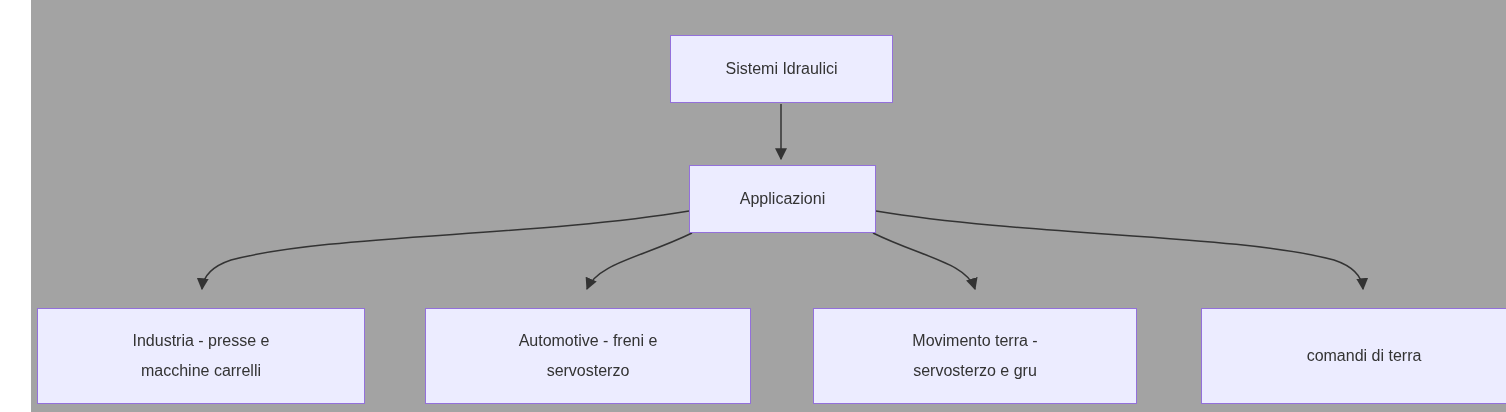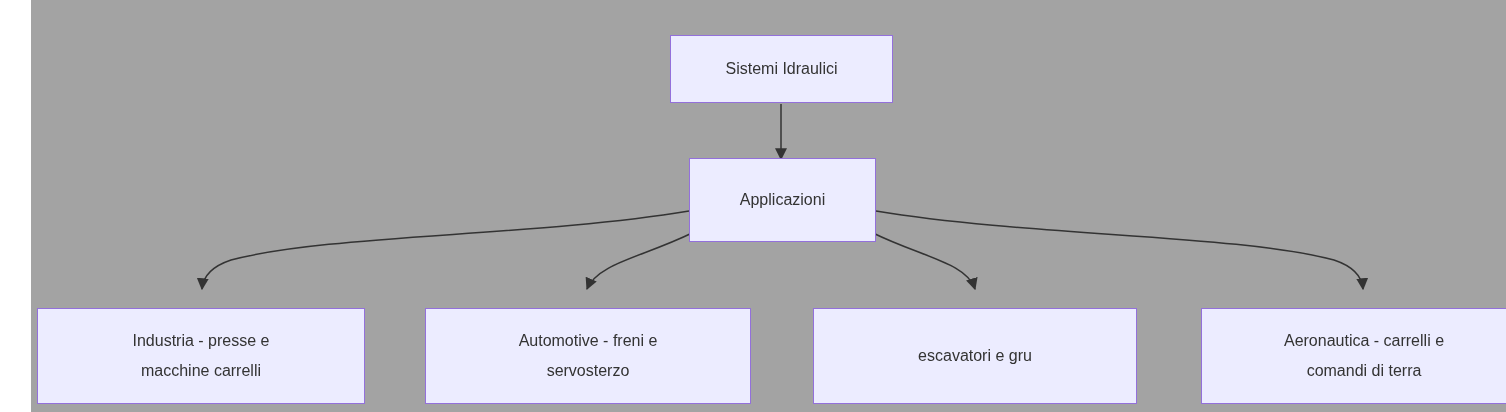--- a/index.html
+++ b/index.html
@@ -30,21 +30,21 @@
     color: var(--text-color, #333333);
     display: flex;
     flex-direction: column;
     align-items: center;
     justify-content: center;
     text-align: center;
     font-size: 16px;
     line-height: 30px;
   }
   .node-root   { left: 639px; top: 35px;  width: 223px; height: 68px; }
-  .node-middle { left: 658px; top: 158px; width: 187px; height: 84px; }
+  .node-middle { left: 658px; top: 165px; width: 187px; height: 68px; }
   .node-leaf   { top: 308px; height: 96px; }
   .node-leaf-0 { left: 6px;    width: 328px; }
   .node-leaf-1 { left: 394px;  width: 326px; }
   .node-leaf-2 { left: 782px;  width: 324px; }
   .node-leaf-3 { left: 1170px; width: 326px; }
   .node-line { display: block; }
 </style>
 </head>
 <body>
 
@@ -75,21 +75,21 @@
     <span class="node-line">Industria - presse e</span>
     <span class="node-line">macchine carrelli</span>
   </div>
 
   <div class="node node-leaf node-leaf-1">
     <span class="node-line">Automotive - freni e</span>
     <span class="node-line">servosterzo</span>
   </div>
 
   <div class="node node-leaf node-leaf-2">
-    <span class="node-line">escavatori e gru</span>
+    <span class="node-line">Movimento terra -</span>
+    <span class="node-line">servosterzo e gru</span>
   </div>
 
   <div class="node node-leaf node-leaf-3">
-    <span class="node-line">Aeronautica - carrelli e</span>
     <span class="node-line">comandi di terra</span>
   </div>
 
 </div>
 
 </body></html>

